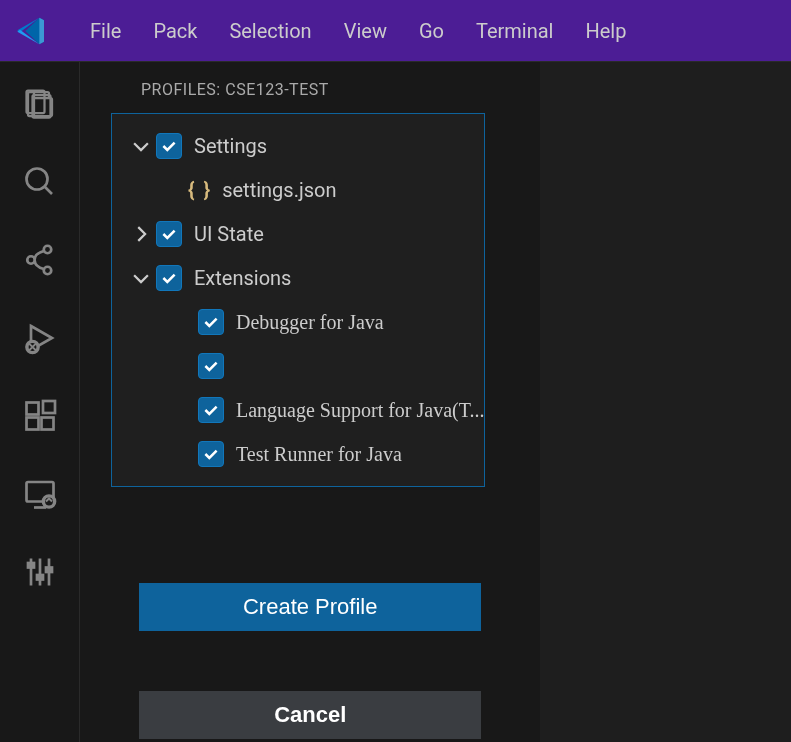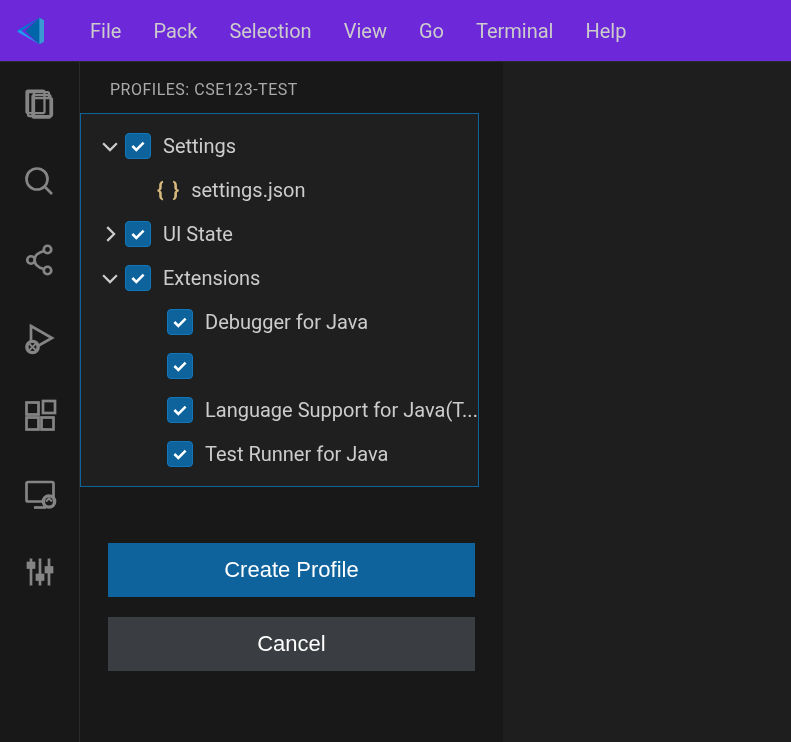--- a/index.html
+++ b/index.html
@@ -13,21 +13,21 @@
       color: #cccccc;
       width: 791px;
       height: 742px;
       overflow: hidden;
       display: flex;
       flex-direction: column;
     }
     
     .titlebar {
       height: 62px;
-      background: #6d28d9;
+      background: #4c1d95;
       display: flex;
       align-items: center;
       padding: 0 10px;
       gap: 14px;
       border-bottom: 1px solid #2a2a2a;
     }
     .logo {
       width: 32px;
       height: 32px;
       display: flex;
@@ -44,20 +44,21 @@
       padding: 6px 16px;
       color: #cccccc;
       font-size: 20px;
       cursor: default;
     }
     
     .main {
       display: flex;
       flex: 1;
       overflow: hidden;
+      gap: 31px;
     }
     
     .activity-bar {
       width: 80px;
       background: #181818;
       border-right: 1px solid #2a2a2a;
       display: flex;
       flex-direction: column;
       align-items: center;
       padding-top: 18px;
@@ -130,55 +131,57 @@
       align-items: center;
       justify-content: center;
       margin-right: 12px;
       flex-shrink: 0;
     }
     .checkbox svg {
       width: 18px;
       height: 18px;
     }
     .indent-1 { padding-left: 60px; }
-    .indent-2 { padding-left: 60px; }
+    .indent-2 { padding-left: 60px; font-family: Liberation Serif, serif; }
     .json-icon {
       color: #d7ba7d;
       font-weight: bold;
       font-size: 20px;
       margin-right: 10px;
       flex-shrink: 0;
       letter-spacing: 2px;
     }
     .tree-label {
       overflow: hidden;
       text-overflow: ellipsis;
     }
     
     .button-area {
       padding: 56px 28px 0 28px;
       display: flex;
       flex-direction: column;
       gap: 20px;
     }
     .btn {
-      height: 54px;
+      height: 48px;
       display: flex;
       align-items: center;
       justify-content: center;
       font-size: 22px;
       border: none;
       cursor: pointer;
       color: #ffffff;
+      margin-top: 40px;
     }
     .btn-primary {
       background: #0e639c;
     }
     .btn-secondary {
       background: #3a3d41;
+      font-weight: bold;
     }
     
     .editor-area {
       flex: 1;
       background: #1e1e1e;
     }
   </style>
 </head>
 <body>
 

